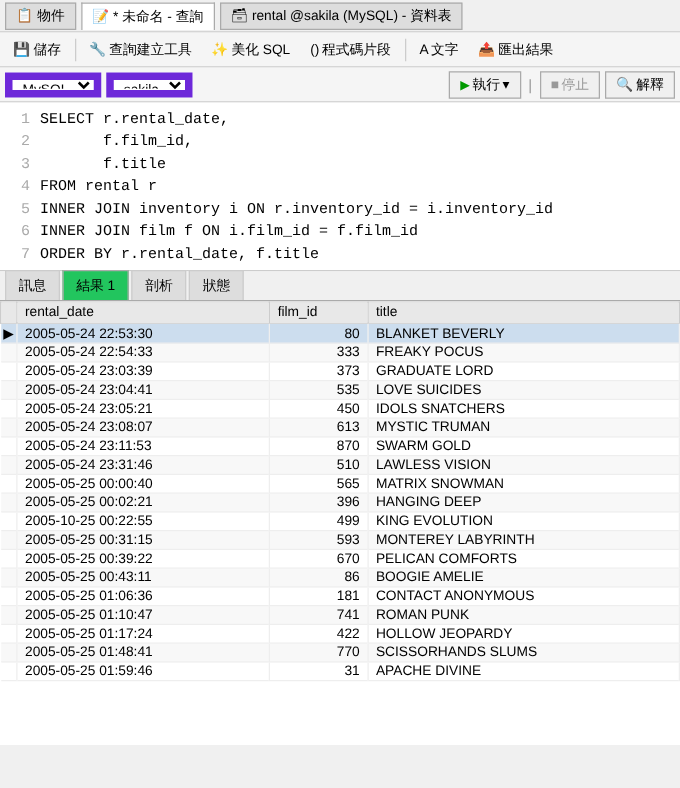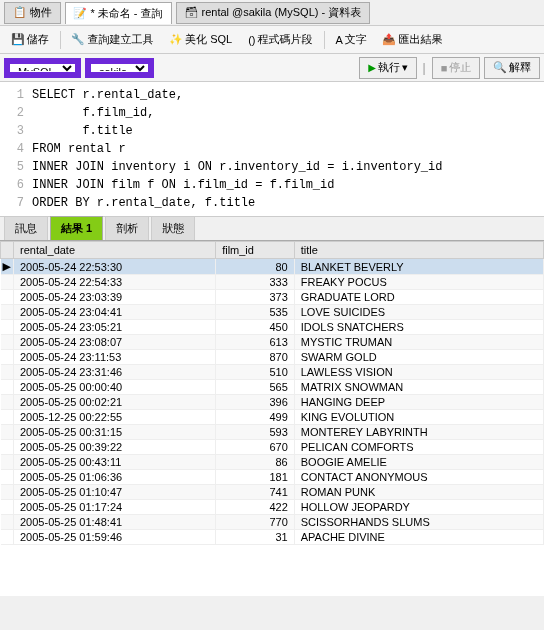--- a/index.html
+++ b/index.html
@@ -24,21 +24,21 @@
     
     
     .code-editor { background: white; border-bottom: 1px solid #ccc; padding: 4px 0; font-family: Consolas, 'Courier New', monospace; font-size: 12px; line-height: 1.5; }
     .code-line { display: flex; padding: 0 4px; }
     .line-num { color: #aaa; width: 20px; text-align: right; margin-right: 8px; user-select: none; flex-shrink: 0; }
     .code-text { color: #000; white-space: pre; }
     
     
     .result-tabs { display: flex; align-items: flex-end; background: #f0f0f0; border-bottom: 1px solid #aaa; padding: 2px 4px 0; height: 24px; }
     .result-tab { padding: 4px 10px; border: 1px solid #ccc; border-bottom: none; background: #ddd; font-size: 11px; cursor: pointer; margin-right: 2px; }
-    .result-tab.active { background: #84cc16; border-color: #aaa; font-weight: bold; text-align: right; }
+    .result-tab.active { background: #22c55e; border-color: #aaa; font-weight: normal; text-align: right; }
     
     
     .results-table-container { background: white; overflow: auto; height: 355px; }
     table { border-collapse: collapse; width: 100%; font-size: 11px; }
     thead tr { background: #e8e8e8; }
     thead th { border: 1px solid #ccc; padding: 2px 6px; text-align: left; font-weight: normal; position: sticky; top: 0; background: #e8e8e8; z-index: 1; white-space: nowrap; }
     tbody tr { border-bottom: 1px solid #eee; }
     tbody tr:nth-child(odd) { background: white; }
     tbody tr:nth-child(even) { background: #f8f8f8; }
     tbody tr.selected-row { background: #cde; }
@@ -221,21 +221,21 @@
           <td>MATRIX SNOWMAN</td>
         </tr>
         <tr>
           <td class="row-indicator"></td>
           <td>2005-05-25 00:02:21</td>
           <td class="num">396</td>
           <td>HANGING DEEP</td>
         </tr>
         <tr>
           <td class="row-indicator"></td>
-          <td>2005-12-25 00:22:55</td>
+          <td>2005-10-25 00:22:55</td>
           <td class="num">499</td>
           <td>KING EVOLUTION</td>
         </tr>
         <tr>
           <td class="row-indicator"></td>
           <td>2005-05-25 00:31:15</td>
           <td class="num">593</td>
           <td>MONTEREY LABYRINTH</td>
         </tr>
         <tr>

